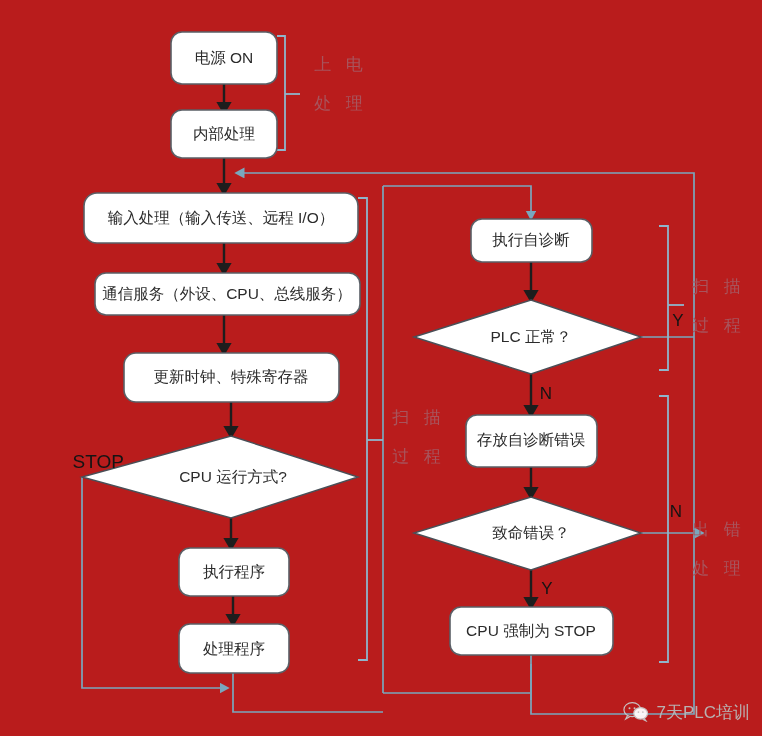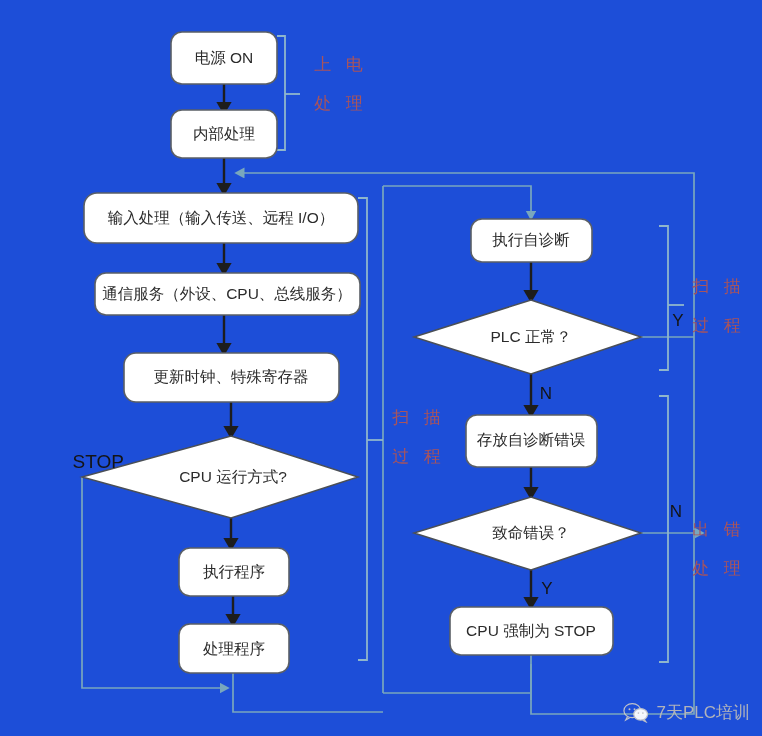--- a/index.html
+++ b/index.html
@@ -1,20 +1,20 @@
 <!DOCTYPE html>
 <html><head>
 <meta charset="utf-8">
 <style>
   html,body{margin:0;padding:0;background:#ffffff;}
   body{
     font-family:"Liberation Sans","DejaVu Sans",sans-serif;
     width:762px;height:736px;overflow:hidden;position:relative;
   }
-  #stage{position:relative;width:762px;height:736px;background:#1d4ed8;}
+  #stage{position:relative;width:762px;height:736px;background:#b91c1c;}
   svg#flow{position:absolute;left:0;top:0;width:762px;height:736px;}
 
   .node-box{fill:#ffffff;stroke:#5a5f66;stroke-width:1.6;}
   .node-diamond{fill:#ffffff;stroke:#4a4f57;stroke-width:1.5;}
   .node-label{
     font-family:"Liberation Sans","DejaVu Sans",sans-serif;
     fill:#2b2b2b;text-anchor:middle;dominant-baseline:middle;
   }
   .lbl-16{font-size:15.5px;}
 
@@ -31,21 +31,21 @@
     font-size:19px;fill:#141414;text-anchor:end;dominant-baseline:middle;
   }
   .ann-text{
     font-family:"Liberation Sans","DejaVu Sans",sans-serif;
     font-size:17px;fill:#a8545c;text-anchor:middle;dominant-baseline:middle;
     letter-spacing:5px;
   }
 
   .wm{
     position:absolute;right:12px;bottom:12px;
-    display:flex;align-items:center;gap:7px;
+    display:flex;align-items:flex-start;gap:7px;
     color:#b9b9b9;font-size:17px;
     font-family:"Liberation Sans","DejaVu Sans",sans-serif;
     opacity:.95;pointer-events:none;
   }
   .wm-logo{width:26px;height:21px;}
 </style>
 </head>
 <body>
 
 <div id="stage">

